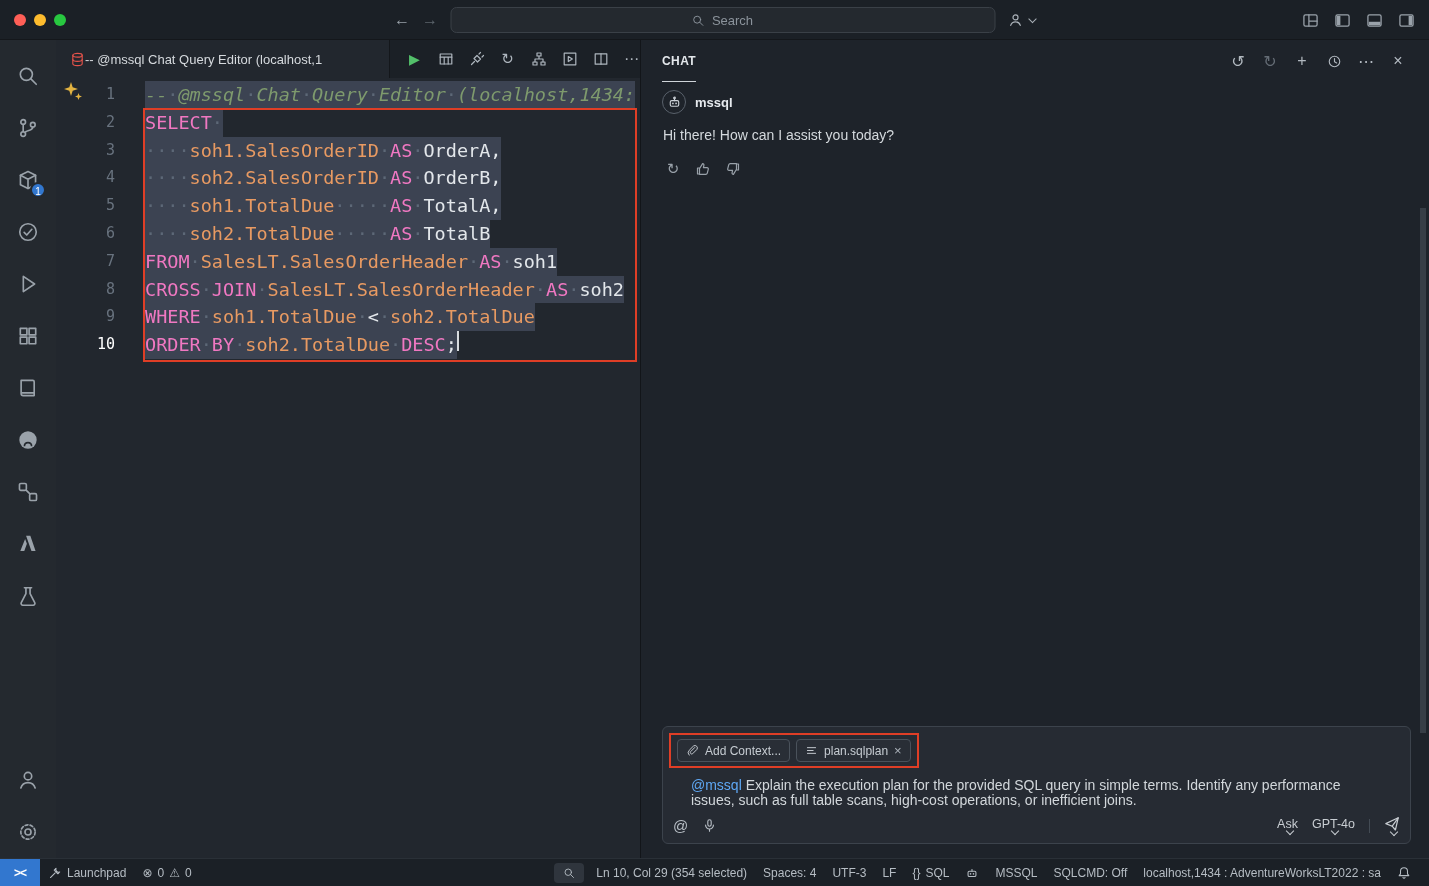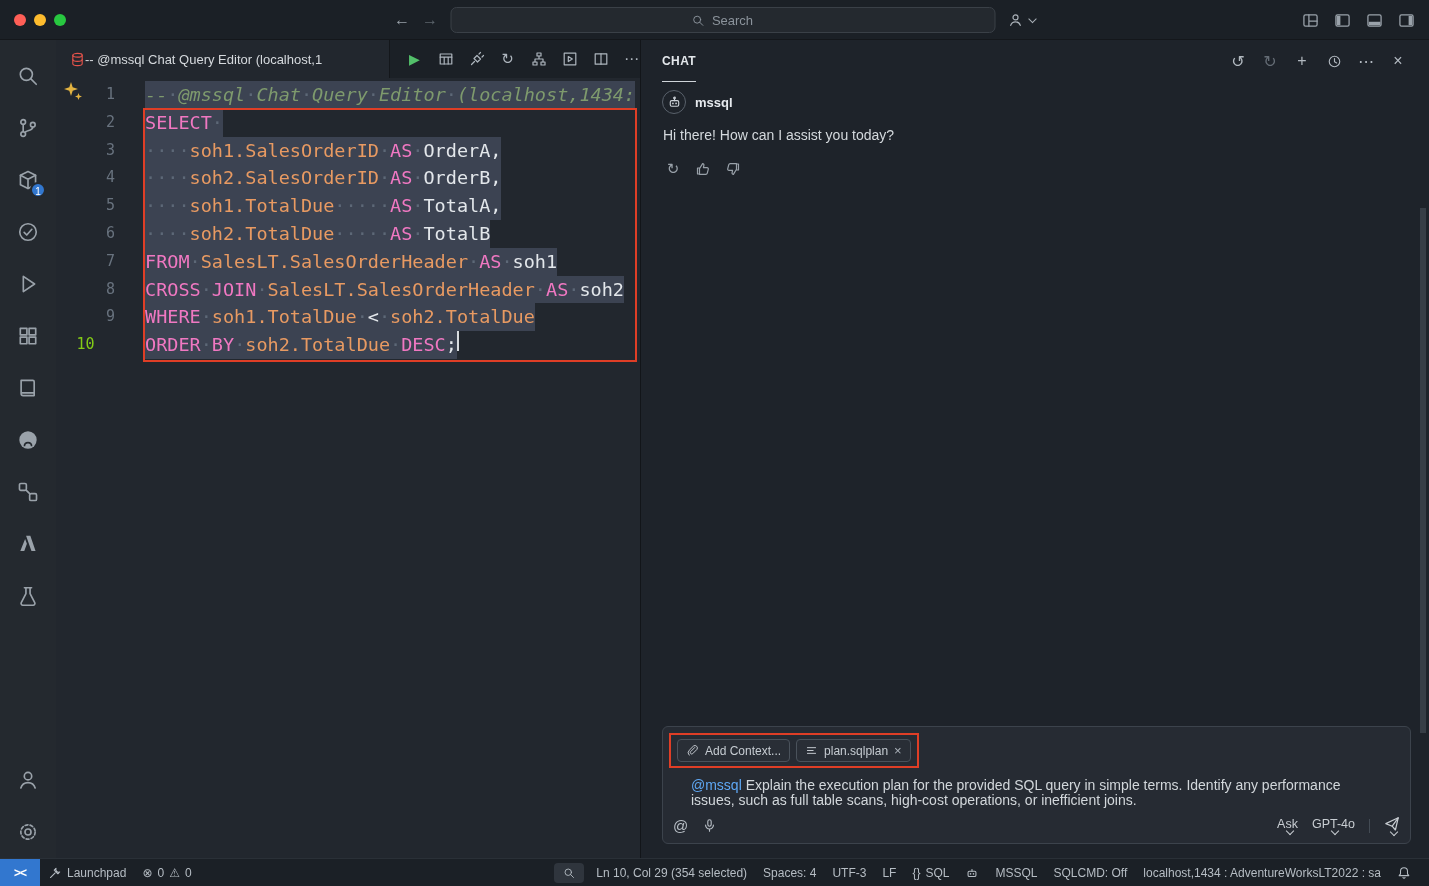--- a/index.html
+++ b/index.html
@@ -38,21 +38,21 @@
   .tab { display:flex; align-items:center; background:var(--editor-bg,#22272e); padding:0 14px; max-width:336px; border-right:1px solid #14171b; }
   .tab-title { font-size:13px; color:#d5d9dd; white-space:nowrap; overflow:hidden; width:290px; }
   .db-icon { color:var(--db-red,#e5534b); }
   .editor-actions { display:flex; align-items:center; margin-left:10px; gap:2px; }
   .ea-btn { width:29px; height:28px; display:flex; align-items:center; justify-content:center; background:none; border:none; color:#adb5bd; font-size:15px; cursor:pointer; border-radius:4px; font-family:inherit; }
   .ea-run { color:var(--run-green,#53c06a); font-size:14px; }
 
   .editor { position:relative; flex:1; padding-top:3px; overflow:hidden; }
   .code-line { display:flex; height:27.8px; line-height:27.8px; font-family:"DejaVu Sans Mono",monospace; font-size:18.5px; white-space:pre; }
   .ln { width:59px; text-align:right; color:#68727e; font-size:15px; flex:none; }
-  .ln.active { color:#84cc16;text-align:center; }
+  .ln.active { color:#ffffff; }
   .code { margin-left:30px; }
   .sel { background:var(--selection,#3c4352); }
   .t-c { color:var(--comment,#7e9a6d); font-style:italic; }
   .t-k { color:var(--keyword,#f078c2); }
   .t-i { color:var(--identifier,#e89a62); }
   .t-p { color:var(--plain,#e3e7eb); }
   .t-o { color:var(--plain,#e3e7eb); }
   .t-w { color:var(--whitespace,#5d6877); }
   .cursor { display:inline-block; width:2px; height:20px; background:#d7dbdf; vertical-align:-4px; }
   .sparkle { position:absolute; left:7px; top:3px; color:var(--sparkle-gold,#e3b341); }

